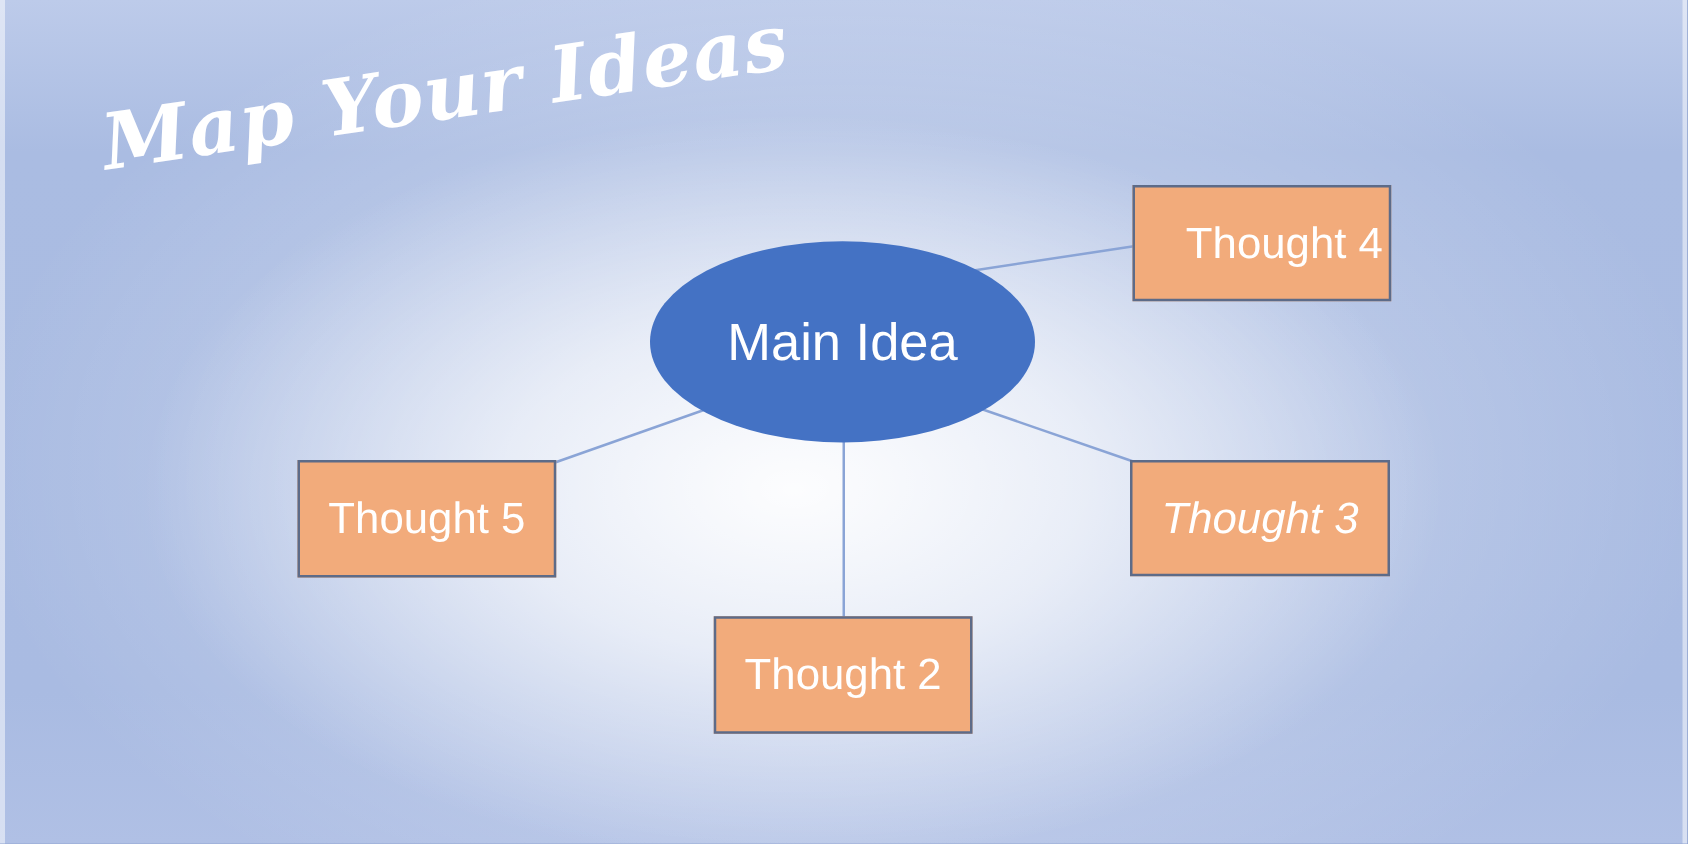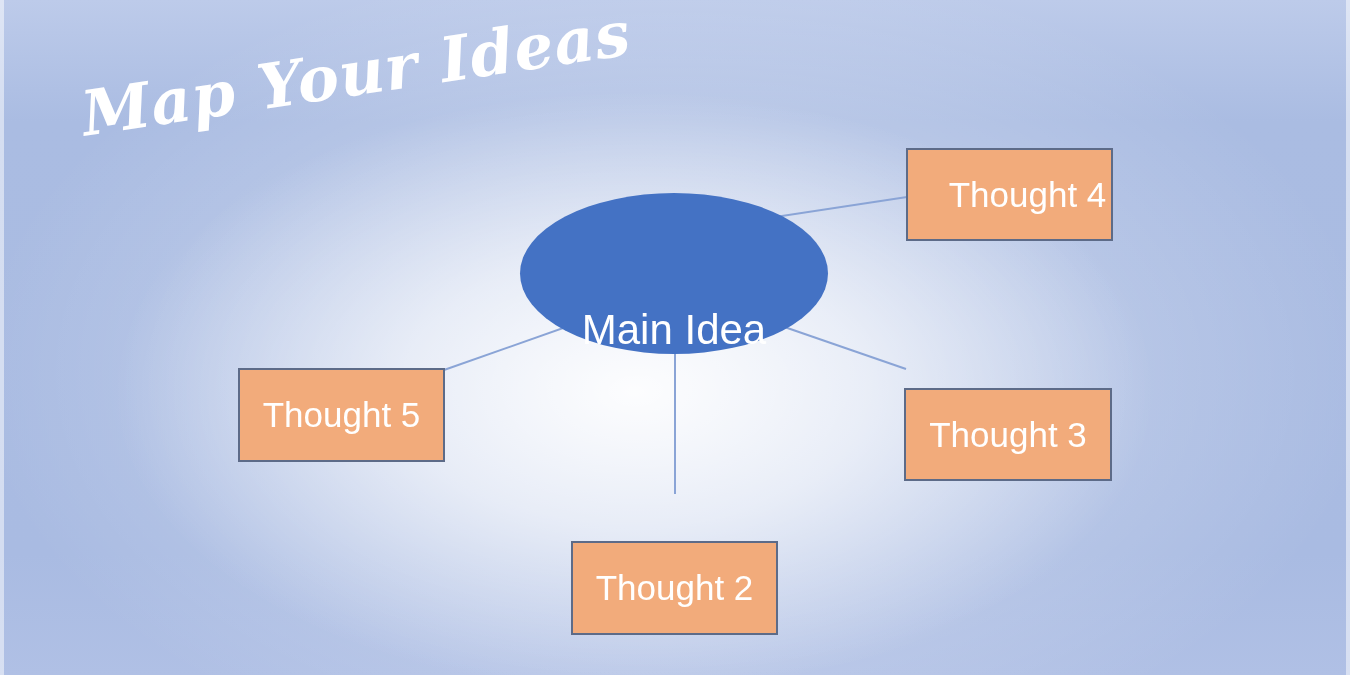--- a/index.html
+++ b/index.html
@@ -56,21 +56,21 @@
 
   .center-ellipse {
     position: absolute;
     left: 520px;
     top: 193px;
     width: 308px;
     height: 161px;
     border-radius: 50%;
     background: #4472c4;
     display: flex;
-    align-items: flex-end;
+    align-items: center;
     justify-content: center;
   }
   .center-ellipse .label {
     color: #ffffff;
     font-size: 42px;
     font-weight: 400;
   }
 
   .thought-node {
     position: absolute;
@@ -79,22 +79,22 @@
     box-sizing: border-box;
     display: flex;
     align-items: center;
     justify-content: center;
   }
   .thought-node .label {
     color: #ffffff;
     font-size: 35px;
   }
   .node-1 { left: 238px; top: 368px; width: 207px; height: 94px; }
-  .node-2 { left: 571px; top: 493px; width: 207px; height: 94px; margin-top: 48px; }
-  .node-3 { left: 904px; top: 388px; width: 208px; height: 93px; }
+  .node-2 { left: 571px; top: 493px; width: 207px; height: 94px; }
+  .node-3 { left: 904px; top: 368px; width: 208px; height: 93px; font-style: italic; }
   .node-4 { left: 906px; top: 148px; width: 207px; height: 93px; padding-left: 36px; }
 </style>
 </head>
 <body>
 
 <div class="stage">
 
   <div class="edge-strip left"></div>
   <div class="edge-strip right"></div>
 

